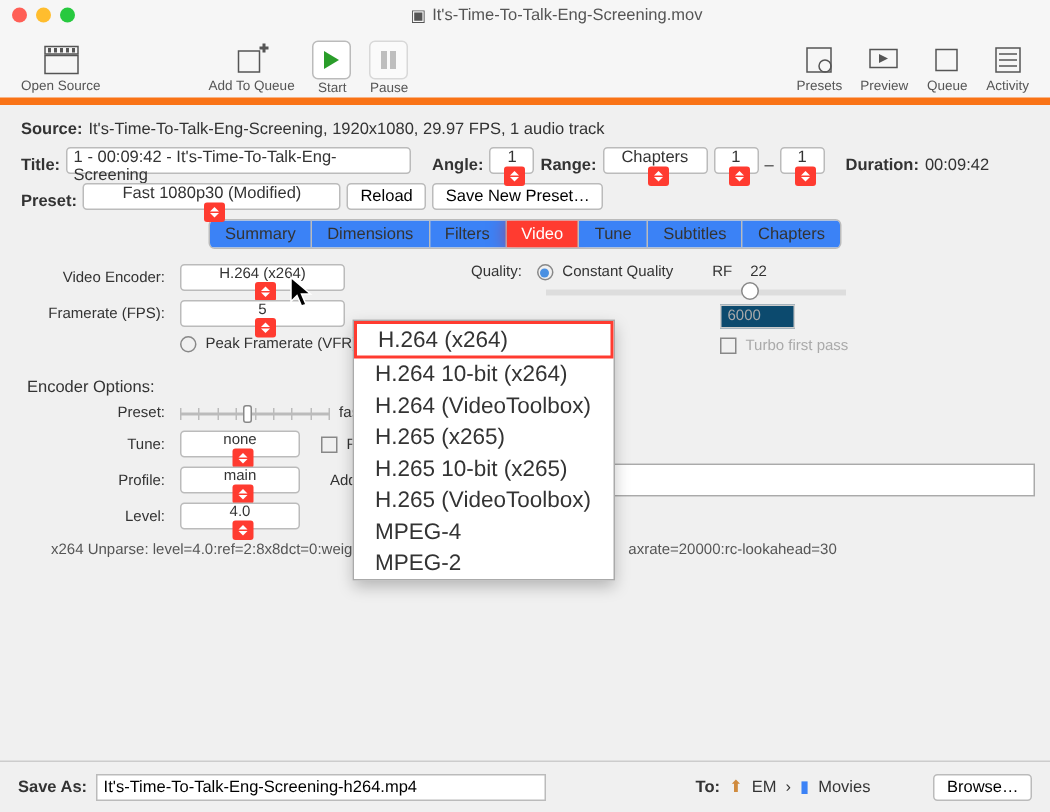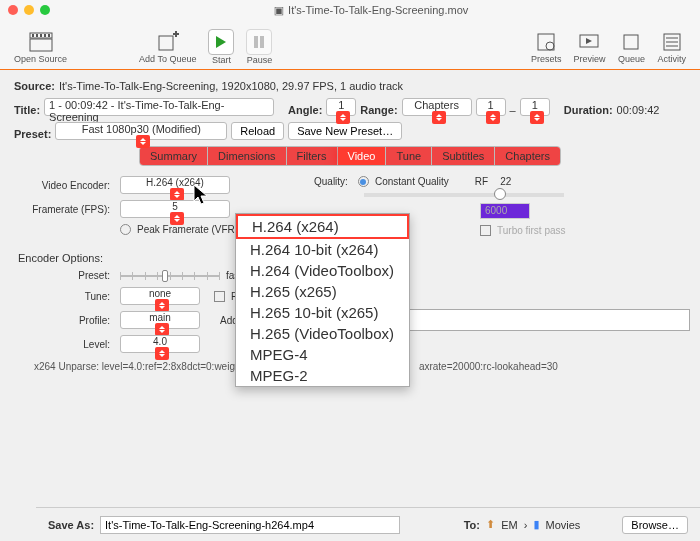--- a/index.html
+++ b/index.html
@@ -4,58 +4,58 @@
 <style>
 * { box-sizing: border-box; margin: 0; padding: 0; }
 body { font-family: -apple-system, "Helvetica Neue", Arial, sans-serif; font-size: 11px; background: #f0f0f0; width: 700px; height: 541px; overflow: hidden; position: relative; color: #333; }
 .titlebar { height: 20px; display: flex; align-items: center; padding: 0 8px; background: #f6f6f6; }
 .traffic { display: flex; gap: 6px; }
 .tbtn { width: 10px; height: 10px; border-radius: 50%; }
 .tred { background: #ff5f56; }
 .tyel { background: #ffbd2e; }
 .tgrn { background: #27c93f; }
 .titletext { flex: 1; text-align: center; font-size: 11px; color: #555; display:flex; align-items:center; justify-content:center; gap:4px;}
-.toolbar { height: 50px; display: flex; align-items: center; padding: 4px 8px 0; background: #f6f6f6; border-bottom: 1px solid #f97316; }
+.toolbar { height: 50px; display: flex; align-items: center; padding: 4px 8px 0; background: #f6f6f6; border-bottom: 5px solid #f97316; }
 .tbitem { display: flex; flex-direction: column; align-items: center; font-size: 9px; color: #555; padding: 0 6px; }
 .tbicon { width: 28px; height: 24px; display:flex; align-items:center; justify-content:center;}
 .spacer { flex: 1; }
 .content { padding: 10px 14px; }
 .row { display: flex; align-items: flex-end; gap: 4px; margin-bottom: 6px; font-size: 11px; }
 .lblb { font-weight: bold; }
 .select { background: #fff; border: 1px solid #bbb; border-radius: 3px; height: 18px; display: inline-flex; align-items: center; padding: 0 4px; position: relative; flex-direction: column; }
 .select .arr { width: 14px; height: 16px; background: #ff3b30; border-radius: 2px; margin-left: 4px; display:flex; flex-direction:column; align-items:center; justify-content:center; }
 .select .arr::before, .select .arr::after { content: ""; border: 3px solid transparent; }
 .select .arr::before { border-bottom-color: #fff; margin-bottom: 1px; }
 .select .arr::after { border-top-color: #fff; }
 .btn { border: 1px solid #bbb; background: #fff; border-radius: 3px; padding: 1px 8px; height: 18px; font-size: 11px; }
 .narrow { width: 30px; }
 .tabs { display:flex; justify-content:center; margin: 6px 0 10px; }
 .tabbar { display:flex; border:1px solid #bbb; border-radius:4px; overflow:hidden; }
-.tab { padding: 3px 10px; font-size: 11px; border-right: 1px solid #bbb; background:#ef4444;}
+.tab { padding: 3px 10px; font-size: 11px; border-right: 1px solid #bbb; background:#3b82f6;}
 .tab:last-child { border-right: none; }
 .tab.active { background: #ff3b30; color: #fff; box-shadow: 0 0 12px rgba(255,0,0,0.5);}
 .formrow { display:flex; align-items:center; margin-bottom:6px; font-size:10px; gap:6px;}
 .flabel { width: 100px; text-align: right; padding-right: 4px; }
 .radio { width:11px; height:11px; border:1px solid #888; border-radius:50%; display:inline-block; position:relative;}
 .radio.sel::after { content:""; position:absolute; top:1.5px; left:1.5px; width:6px; height:6px; background:#ff3b30; border-radius:50%;}
 .radio.selb::after { content:""; position:absolute; top:1.5px; left:1.5px; width:6px; height:6px; background:#4a90e2; border-radius:50%;}
 .sectionhead { font-size:11px; margin: 10px 0 6px 4px;}
 .slider { height: 2px; background: #bbb; position: relative; flex:1;}
 .slider .tick { display:flex; justify-content:space-between; position:absolute; top:-3px; width:100%;}
 .slider .tick span { width:1px; height:8px; background:#bbb;}
 .slider .knob { position:absolute; top:-5px; width:6px; height:12px; background:#fff; border:1px solid #888; border-radius:2px;}
 .qslider { height:4px; background:#ddd; position:relative; width: 200px;}
 .qslider .knob { position:absolute; top:-5px; width:12px; height:12px; background:#fff; border:1px solid #888; border-radius:50%;}
 .chk { width:11px; height:11px; border:1px solid #888; display:inline-block;}
 .dis { color:#aaa; }
-.disinput { background:#6d28d9; border:1px solid #ccc; width:50px; height:16px;}
+.disinput { background:#0c4a6e; border:1px solid #ccc; width:50px; height:16px;}
 .dropdown { position:absolute; background:#fff; border:1px solid #aaa; box-shadow:0 4px 10px rgba(0,0,0,0.25); font-size:15px; z-index:10;}
 .dropdown .opt { padding: 2px 14px; }
 .dropdown .opt.sel { background:#fff; border:2px solid #ff3b30;}
-.bottombar { position:absolute; bottom:0; left:0; right:0; height:34px; border-top:1px solid #ccc; display:flex; align-items:center; padding: 0 12px; gap:6px; background:#f0f0f0;margin-left:36px;}
+.bottombar { position:absolute; bottom:0; left:0; right:0; height:34px; border-top:1px solid #ccc; display:flex; align-items:center; padding: 0 12px; gap:6px; background:#f0f0f0;}
 .saveinput { flex:0 0 300px; border:1px solid #bbb; background:#fff; height:18px; padding:0 4px; font-size:11px;}
 .unparse { font-size:10px; color:#555; margin: 8px 0 0 20px;}
 .whitebox { border:1px solid #aaa; background:#fff; height:22px; width: 290px;}
 .svgbtn svg { width:28px; height:24px;}
 .playbtn { width:26px; height:26px; border:1px solid #bbb; border-radius:4px; background:#fff; display:flex; align-items:center; justify-content:center;}
 .cursor { position:absolute; left:193px; top:184px; z-index:20; font-size:16px; color:#000;}
 </style>
 </head>
 <body>
 

